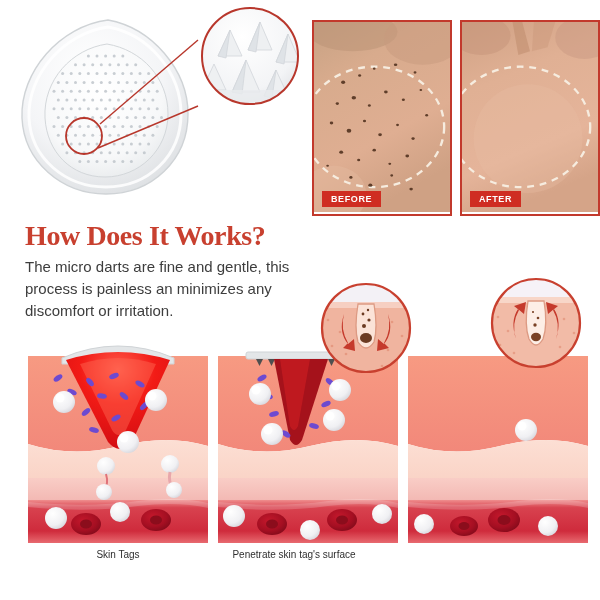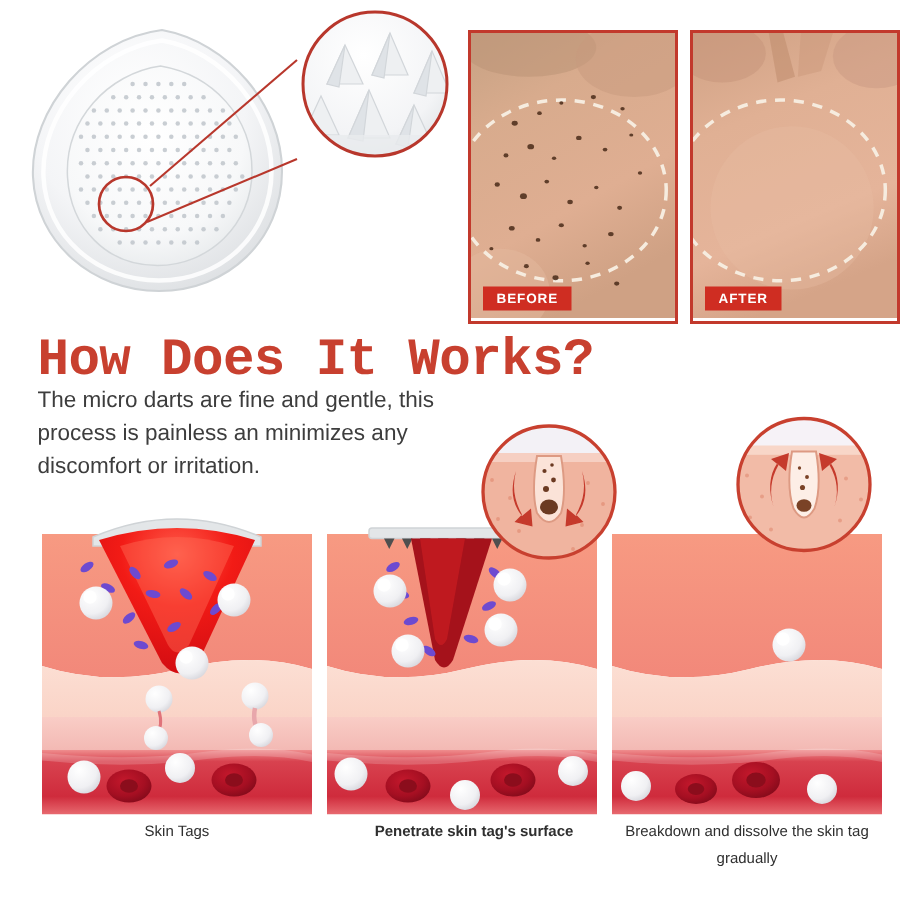--- a/index.html
+++ b/index.html
@@ -25,23 +25,23 @@
     position:absolute;left:8px;bottom:7px;
     background:#cf2d22;color:#fff;
     font-size:9px;font-weight:bold;letter-spacing:.6px;
     padding:3px 9px 3px 9px;
     font-family:"Liberation Sans", sans-serif;
   }
 
   
   .headline{
     position:absolute;left:25px;top:220px;
-    font-size:35px;font-weight:bold;color:#c8402f;
+    font-size:28px;font-weight:bold;color:#c8402f;
     letter-spacing:-.4px;
-    font-family:Liberation Mono, monospace;
+    font-family:Liberation Serif, serif;
   }
   .body-copy{
     position:absolute;left:25px;top:256px;width:300px;
     font-size:15px;line-height:22px;color:#3d3d3d;
     font-family:"Liberation Sans", sans-serif;
   }
 
   
   .diagram-row{position:absolute;left:0;top:326px;width:600px;height:218px;}
   .panel{position:absolute;top:12px;width:180px;height:205px;}
@@ -54,21 +54,21 @@
   .mag.m3{left:488px;top:-51px;}
 
   
   .caption-row{position:absolute;left:0;top:546px;width:600px;height:48px;}
   .caption{
     position:absolute;top:0;width:186px;text-align:center;
     font-size:10px;line-height:18px;color:#2f2f2f;
     font-family:"Liberation Sans", sans-serif;
   }
   .caption.c1{left:25px;}
-  .caption.c2{left:223px;font-weight:bold;}
+  .caption.c2{left:201px;}
   .caption.c3{left:405px;}
 </style>
 </head>
 <body>
 
 <div class="stage">
 
   <div class="product-zone">
     <div class="patch-wrap">
       <svg viewBox="0 0 190 190" class="panel-svg" style="width:190px;height:190px">
@@ -621,16 +621,15 @@
         <path d="M28 64 q-6 -18 2 -30 l6 5 l2 -12 l-12 4 l5 4 q-8 14 -3 29 Z" fill="#c53a2c"></path>
         <path d="M68 64 q6 -18 -2 -30 l-6 5 l-2 -12 l12 4 l-5 4 q8 14 3 29 Z" fill="#c53a2c"></path>
       </g>
       <circle cx="48" cy="48" r="44" fill="none" stroke="#c8402f" stroke-width="2.2"></circle>
     </svg>
   </div>
 
   <div class="caption-row">
     <div class="caption c1">Skin Tags</div>
     <div class="caption c2">Penetrate skin tag's surface</div>
-    <div class="caption c3">Breakdown and dissolve the skin tag gradually</div>
   </div>
 
 </div>
 
 </body></html>

